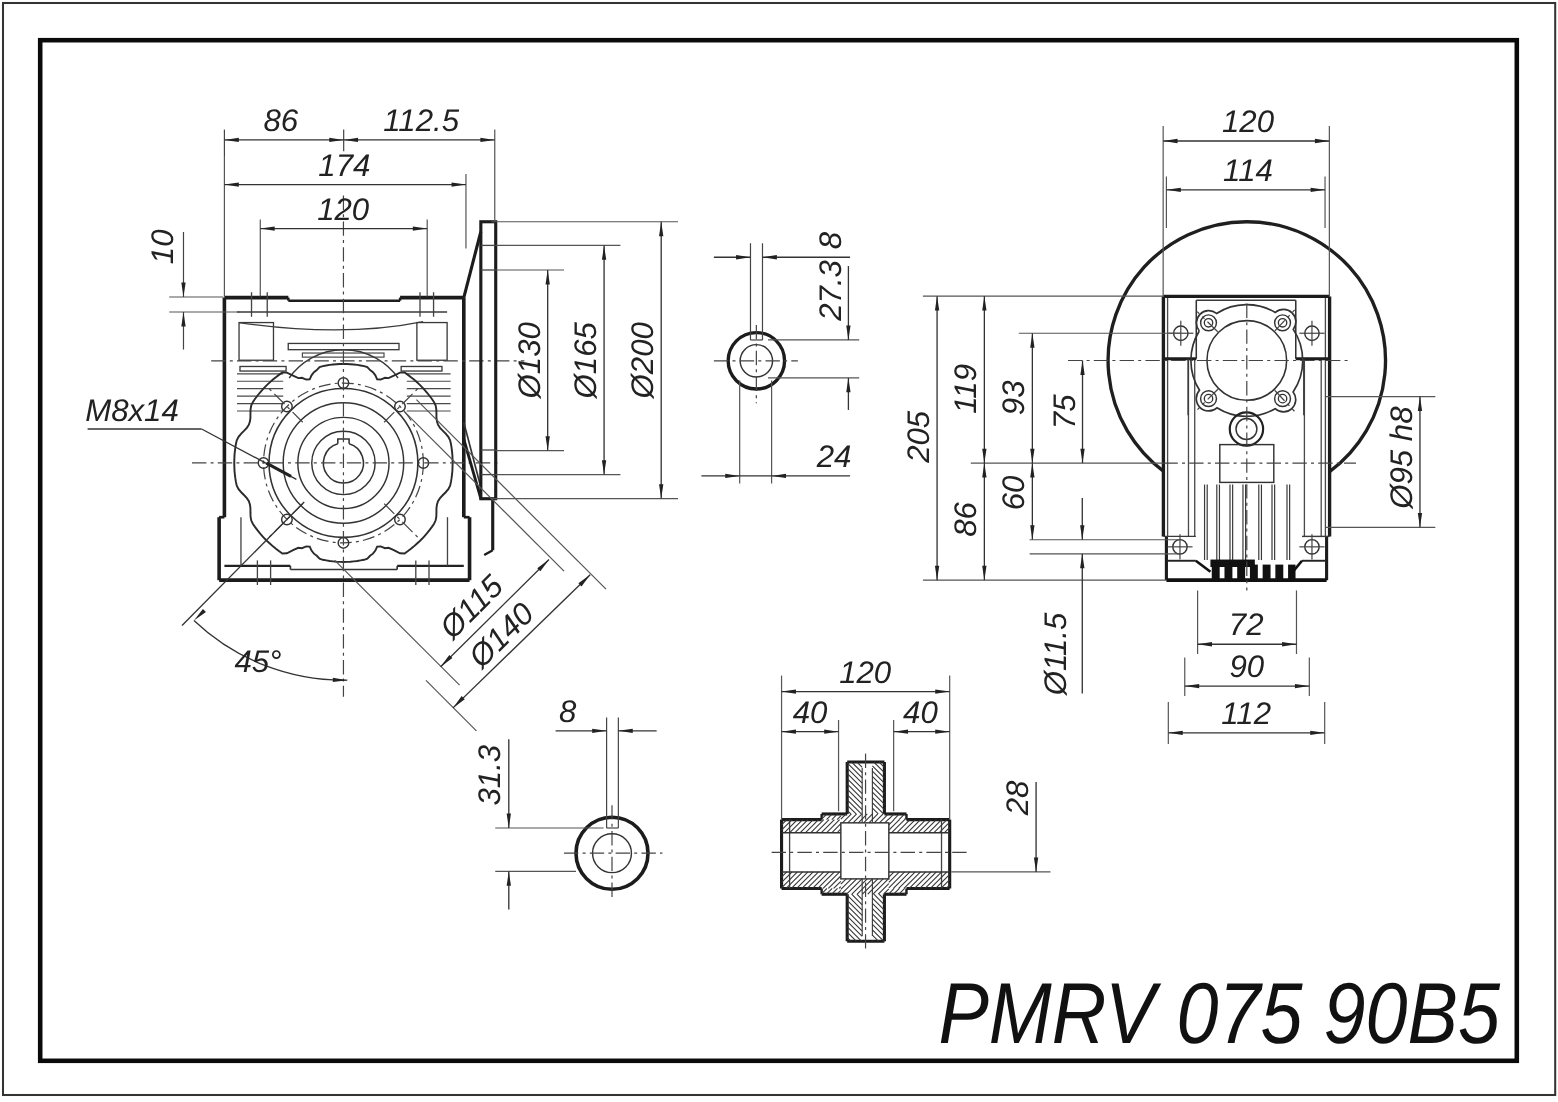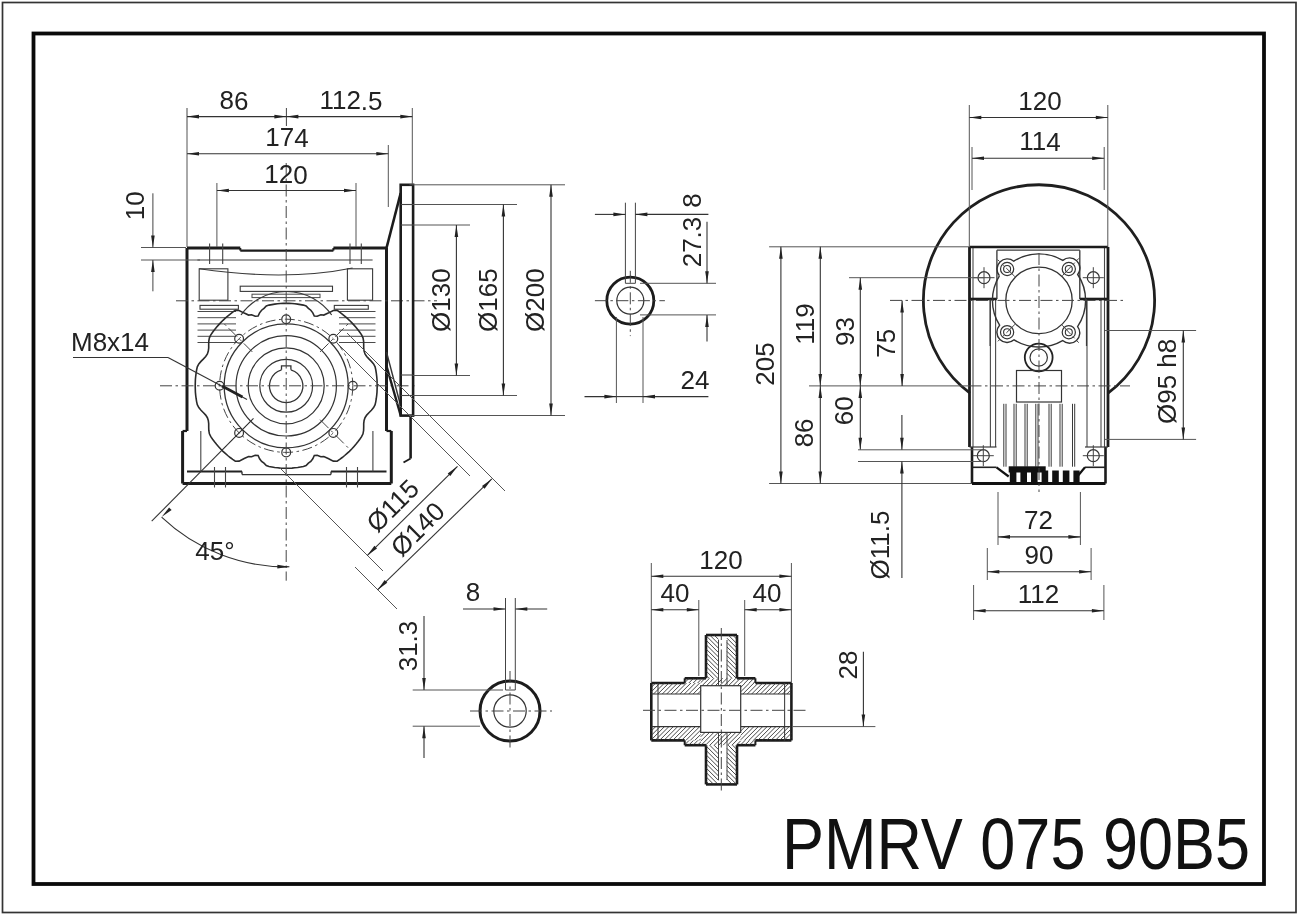--- a/index.html
+++ b/index.html
@@ -1,19 +1,19 @@
 <!DOCTYPE html>
 <html><head><meta charset="utf-8"><title>PMRV 075 90B5</title>
 <style>
 html,body{margin:0;padding:0;background:#fff;}
 svg{display:block;}
 text{font-family:"Liberation Sans",sans-serif;}
 </style></head>
 <body>
-<div style="width:1298px;height:918px;will-change:transform;transform:translateZ(0);">
+<div style="width:1298px;height:918px;will-change:transform;transform:translateZ(0);font-style:italic;">
 <svg width="1298" height="918" viewBox="0 0 1298 918" font-family="Liberation Sans, sans-serif">
 <rect width="1298" height="918" fill="#ffffff"></rect>
 
 <rect x="2.5" y="2.5" width="1293.5" height="910.0" stroke="#333" stroke-width="1.7" fill="none"></rect>
 
 <rect x="33.5" y="33.5" width="1230.5" height="850.5" stroke="#0a0a0a" stroke-width="3.8" fill="none"></rect>
 
 <g>
         <line x1="187.0" y1="248.0" x2="240.3" y2="248.0" stroke="#1c1c1c" stroke-width="3.0" stroke-linecap="butt"></line>
         <line x1="333.4" y1="248.0" x2="386.5" y2="248.0" stroke="#1c1c1c" stroke-width="3.0" stroke-linecap="butt"></line>

